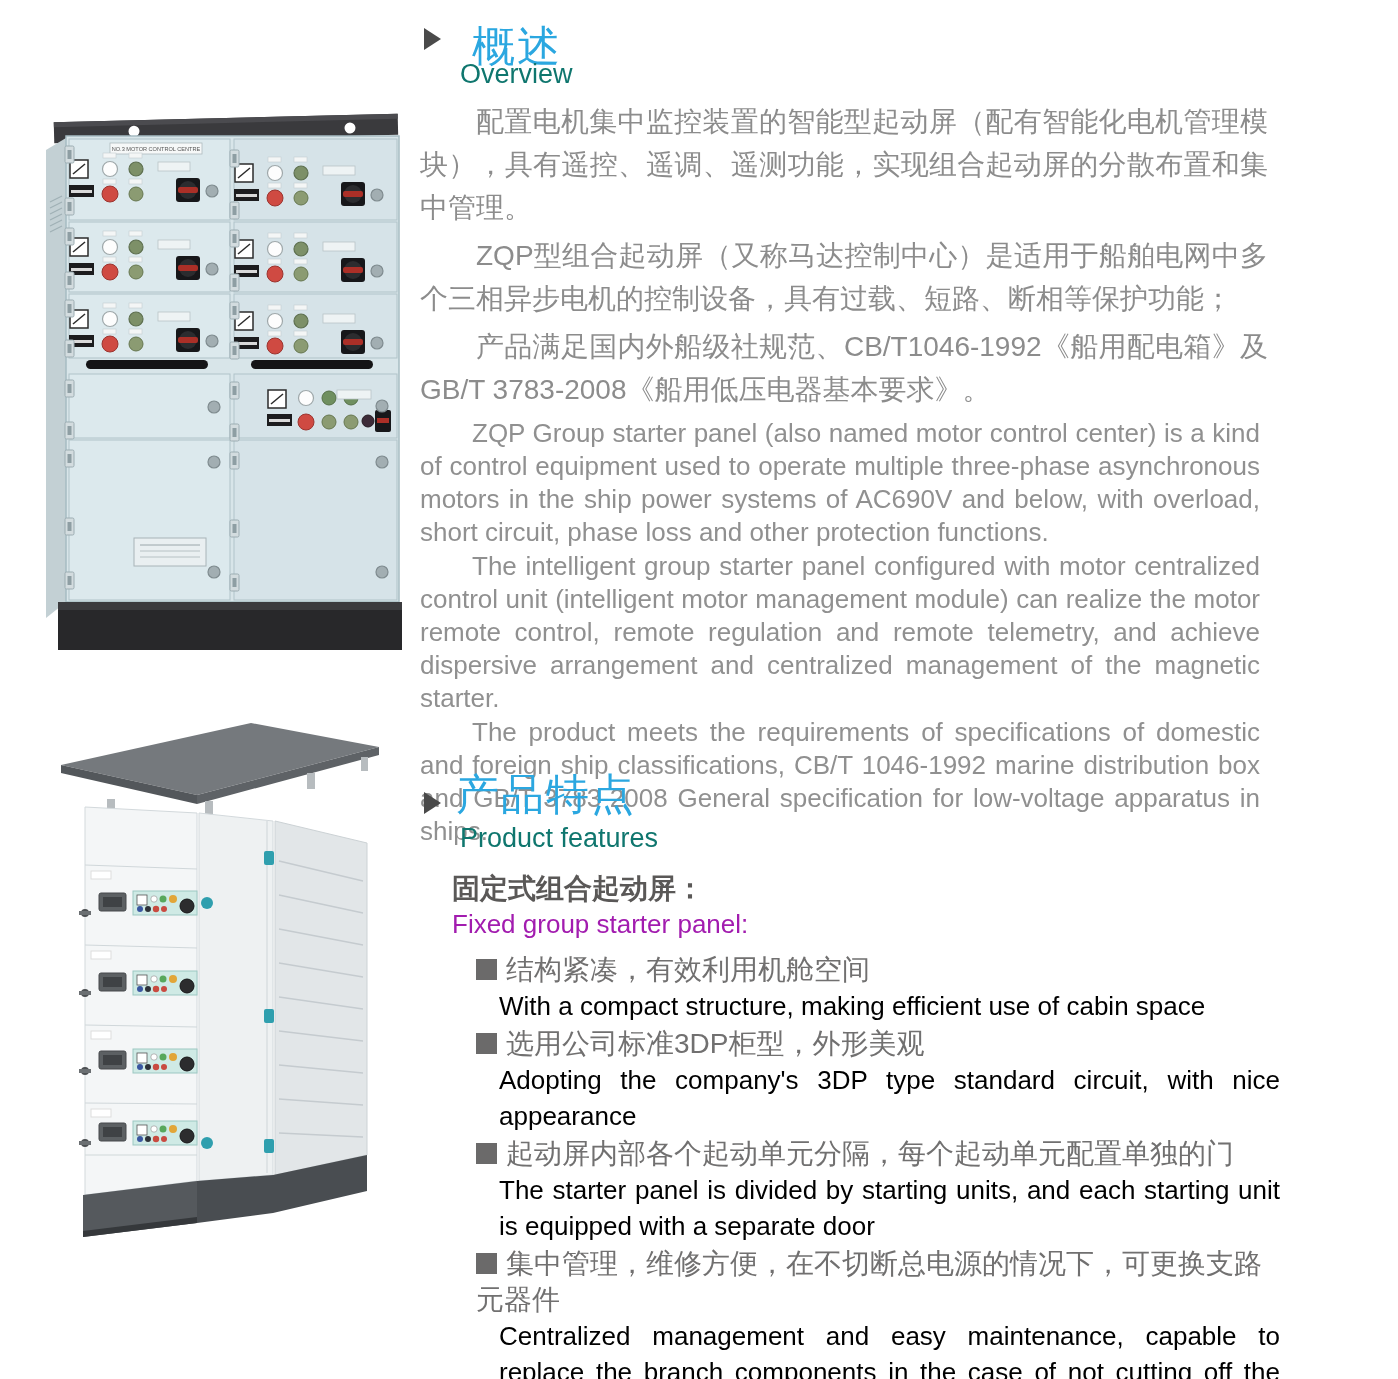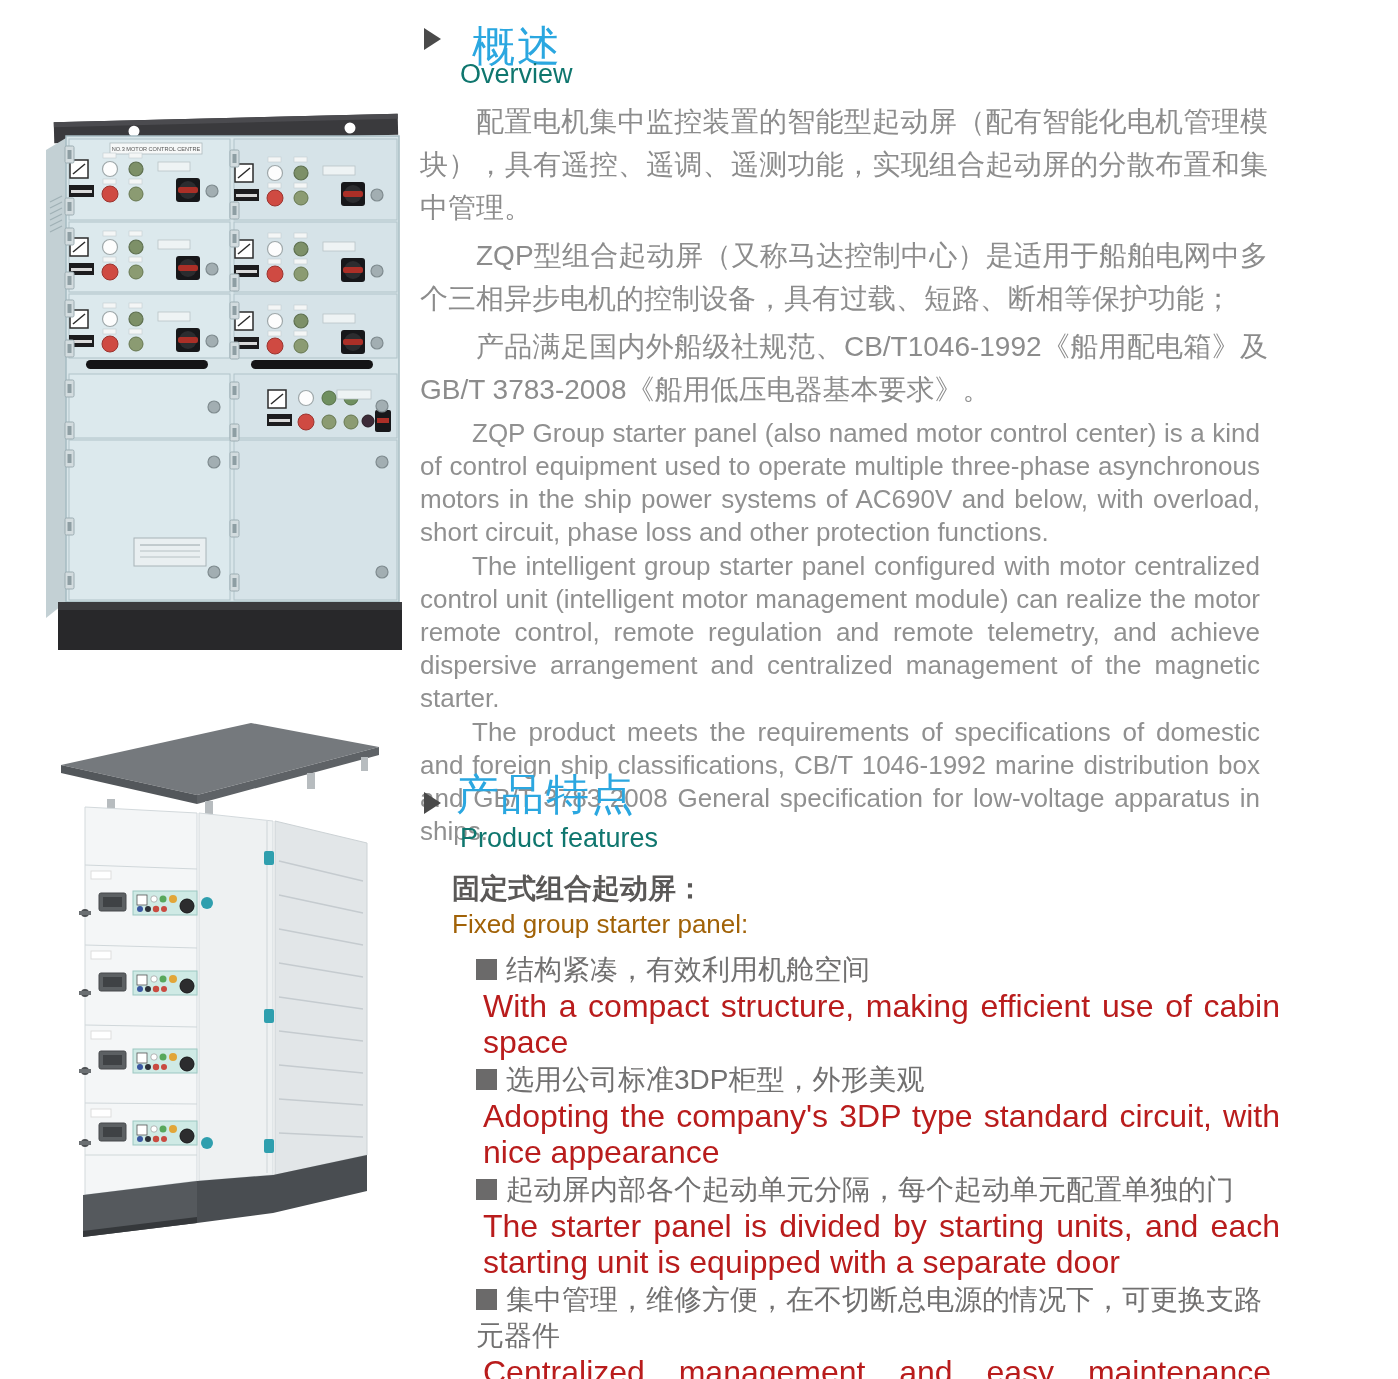--- a/index.html
+++ b/index.html
@@ -20,26 +20,26 @@
   .overview-text{position:absolute;left:420px;top:100px;width:848px;}
   .para-zh{margin:0 0 5px 0;font-size:28px;line-height:43px;color:#8c8c8c;
            text-align:justify;text-indent:2em;}
   .en-block{margin-top:6px;}
   .para-en{margin:0 8px 1px 0;font-size:26px;line-height:33px;color:#909090;
            text-align:justify;text-indent:2em;}
 
   
   .features-text{position:absolute;left:452px;top:872px;width:828px;}
   .sub-zh{margin:0 0 2px 0;font-size:28px;line-height:34px;font-weight:700;color:#5a5857;}
-  .sub-en{margin:0 0 12px 0;font-size:26px;line-height:32px;color:#a16207;}
+  .sub-en{margin:0 0 12px 0;font-size:26px;line-height:32px;color:#a21caf;}
   .feature{margin:0 0 2px 0;}
   .feature .zh{font-size:28px;line-height:36px;color:#717070;padding-left:24px;}
   .bullet{display:inline-block;width:21px;height:21px;background:#6b6a6a;
           margin-right:9px;vertical-align:-1px;}
-  .feature .en{margin-left:31px;font-size:32px;line-height:36px;color:#b91c1c;text-align:justify;}
+  .feature .en{margin-left:47px;font-size:26px;line-height:36px;color:#000000;text-align:justify;}
 </style>
 </head>
 <body>
 
 <div class="page">
 
   <figure style="left:38px;top:110px;width:378px;height:552px;">
     <svg width="378" height="552" viewBox="0 0 378 552">
       <defs>
         <g id="unit">

